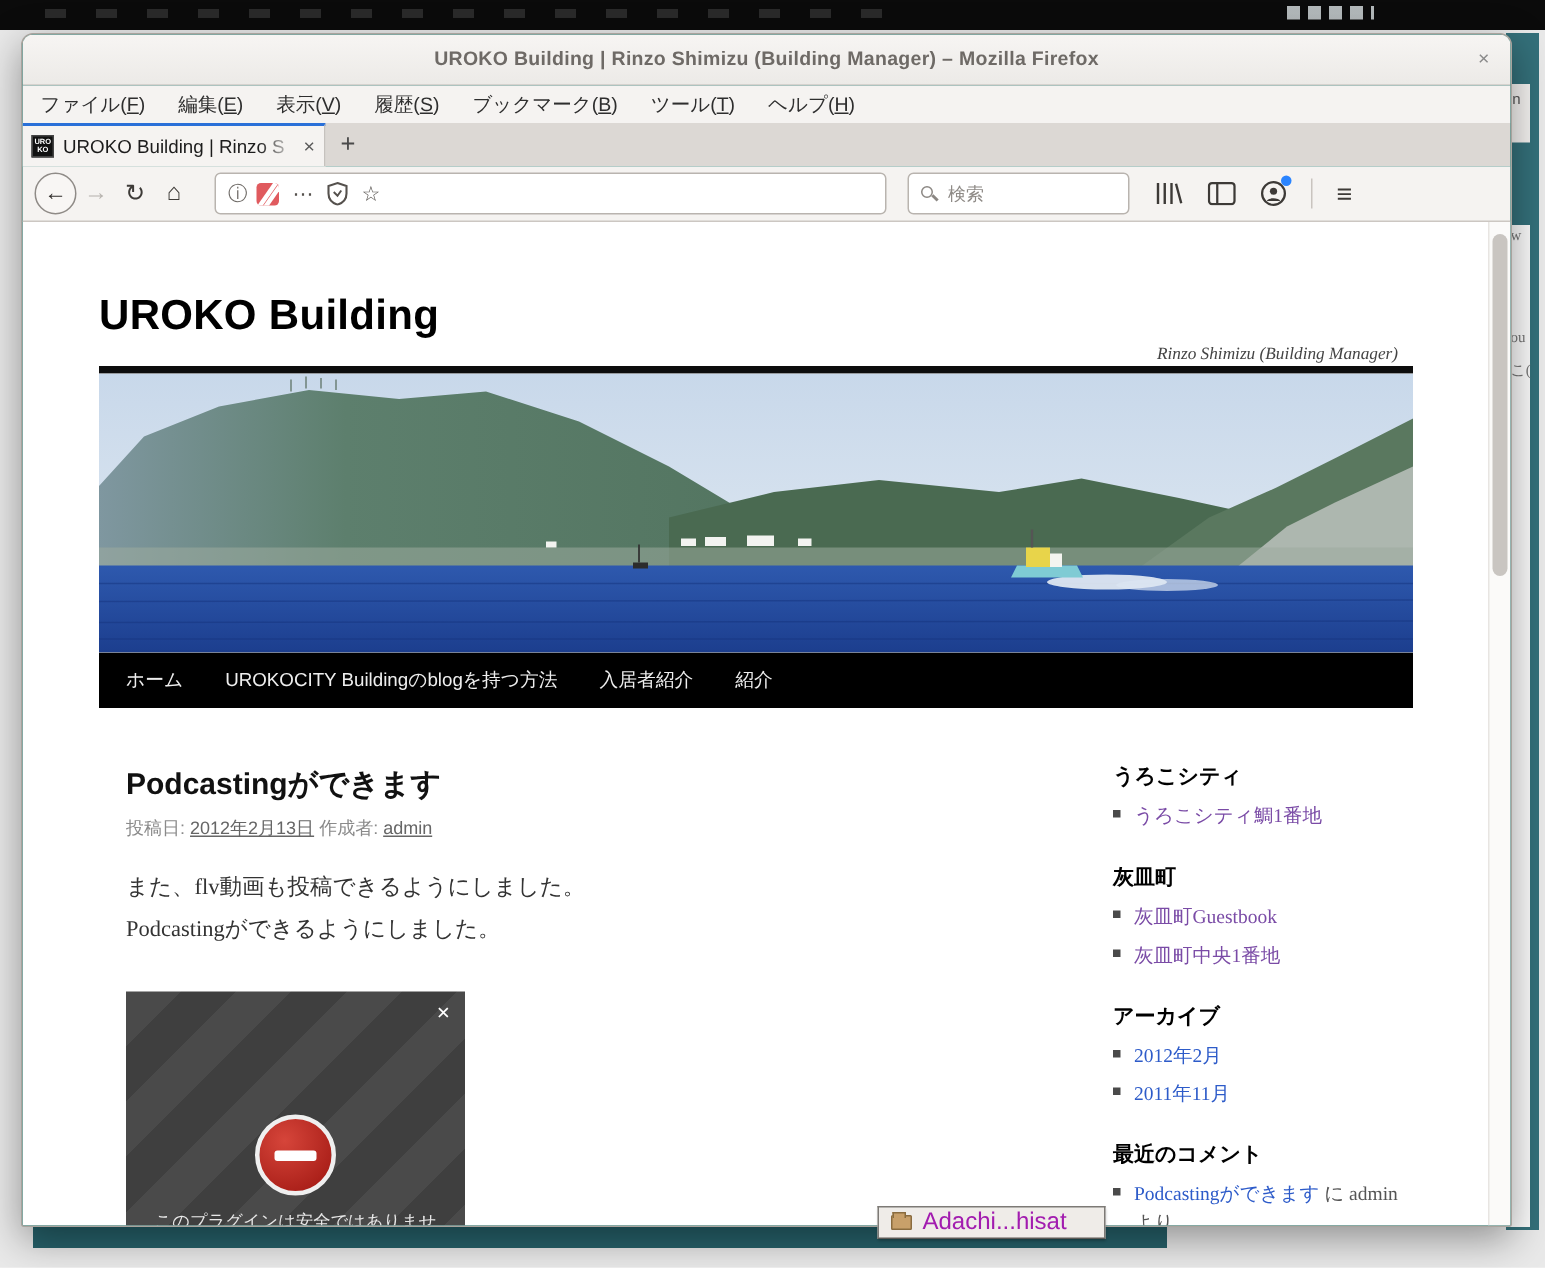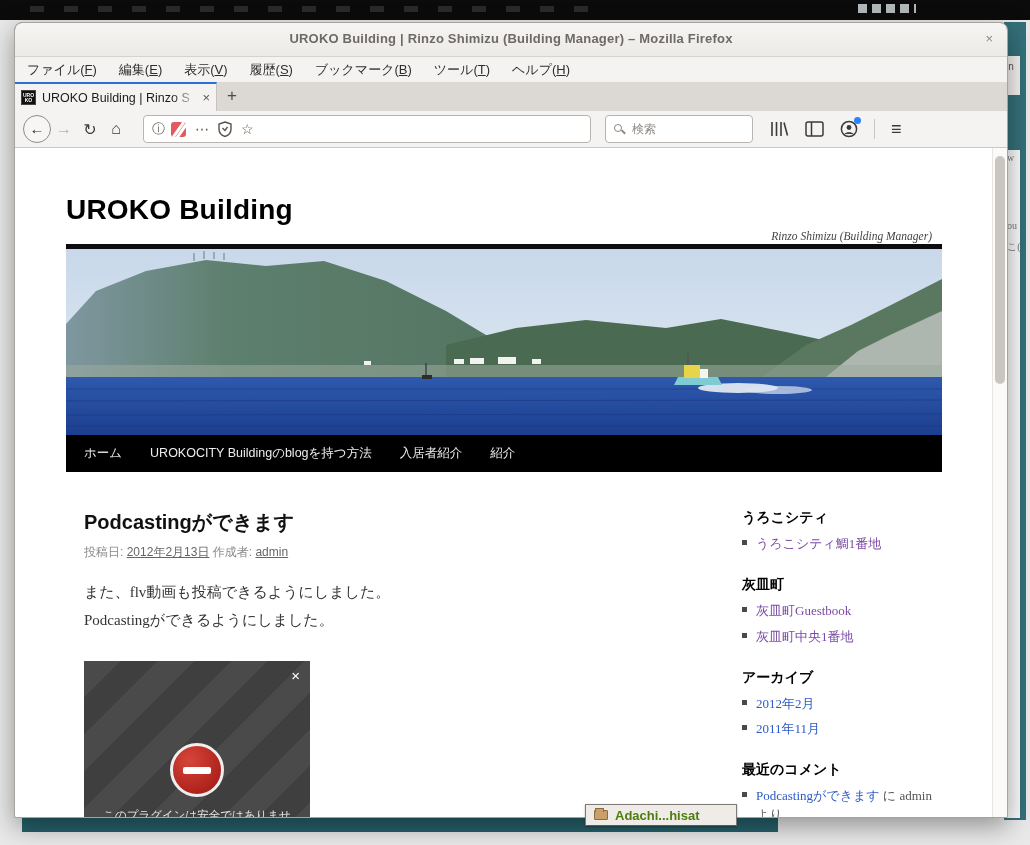--- a/index.html
+++ b/index.html
@@ -140,21 +140,21 @@
                background:#c9c5c1; border-radius:6px; }
 
   
   #folder-tab { left:585px; top:804px; width:152px; height:22px; background:#efece8;
       border:1px solid #7d7a76; border-bottom-color:#5c5955; display:flex; align-items:center;
       padding:0 8px; z-index:50; box-shadow:0 1px 2px rgba(0,0,0,.3); }
   #folder-tab .fold { width:14px; height:10px; background:#c8a06a; border:1px solid #8a6c3f;
       border-radius:1px; position:relative; }
   #folder-tab .fold:before { content:""; position:absolute; left:0; top:-3px; width:7px; height:3px;
       background:#c8a06a; border:1px solid #8a6c3f; border-bottom:0; }
-  #folder-tab .lbl { margin-left:7px; font-size:13px; font-weight:bold; color:#4d7c0f; white-space:nowrap; }
+  #folder-tab .lbl { margin-left:7px; font-size:16px; font-weight:normal; color:#a21caf; white-space:nowrap; }
 </style>
 </head>
 <body>
 
 <div id="desktop">
 
   <div id="top-black-bar" class="abs">
     <div class="marks"></div>
     <div class="marks2"></div>
   </div>

